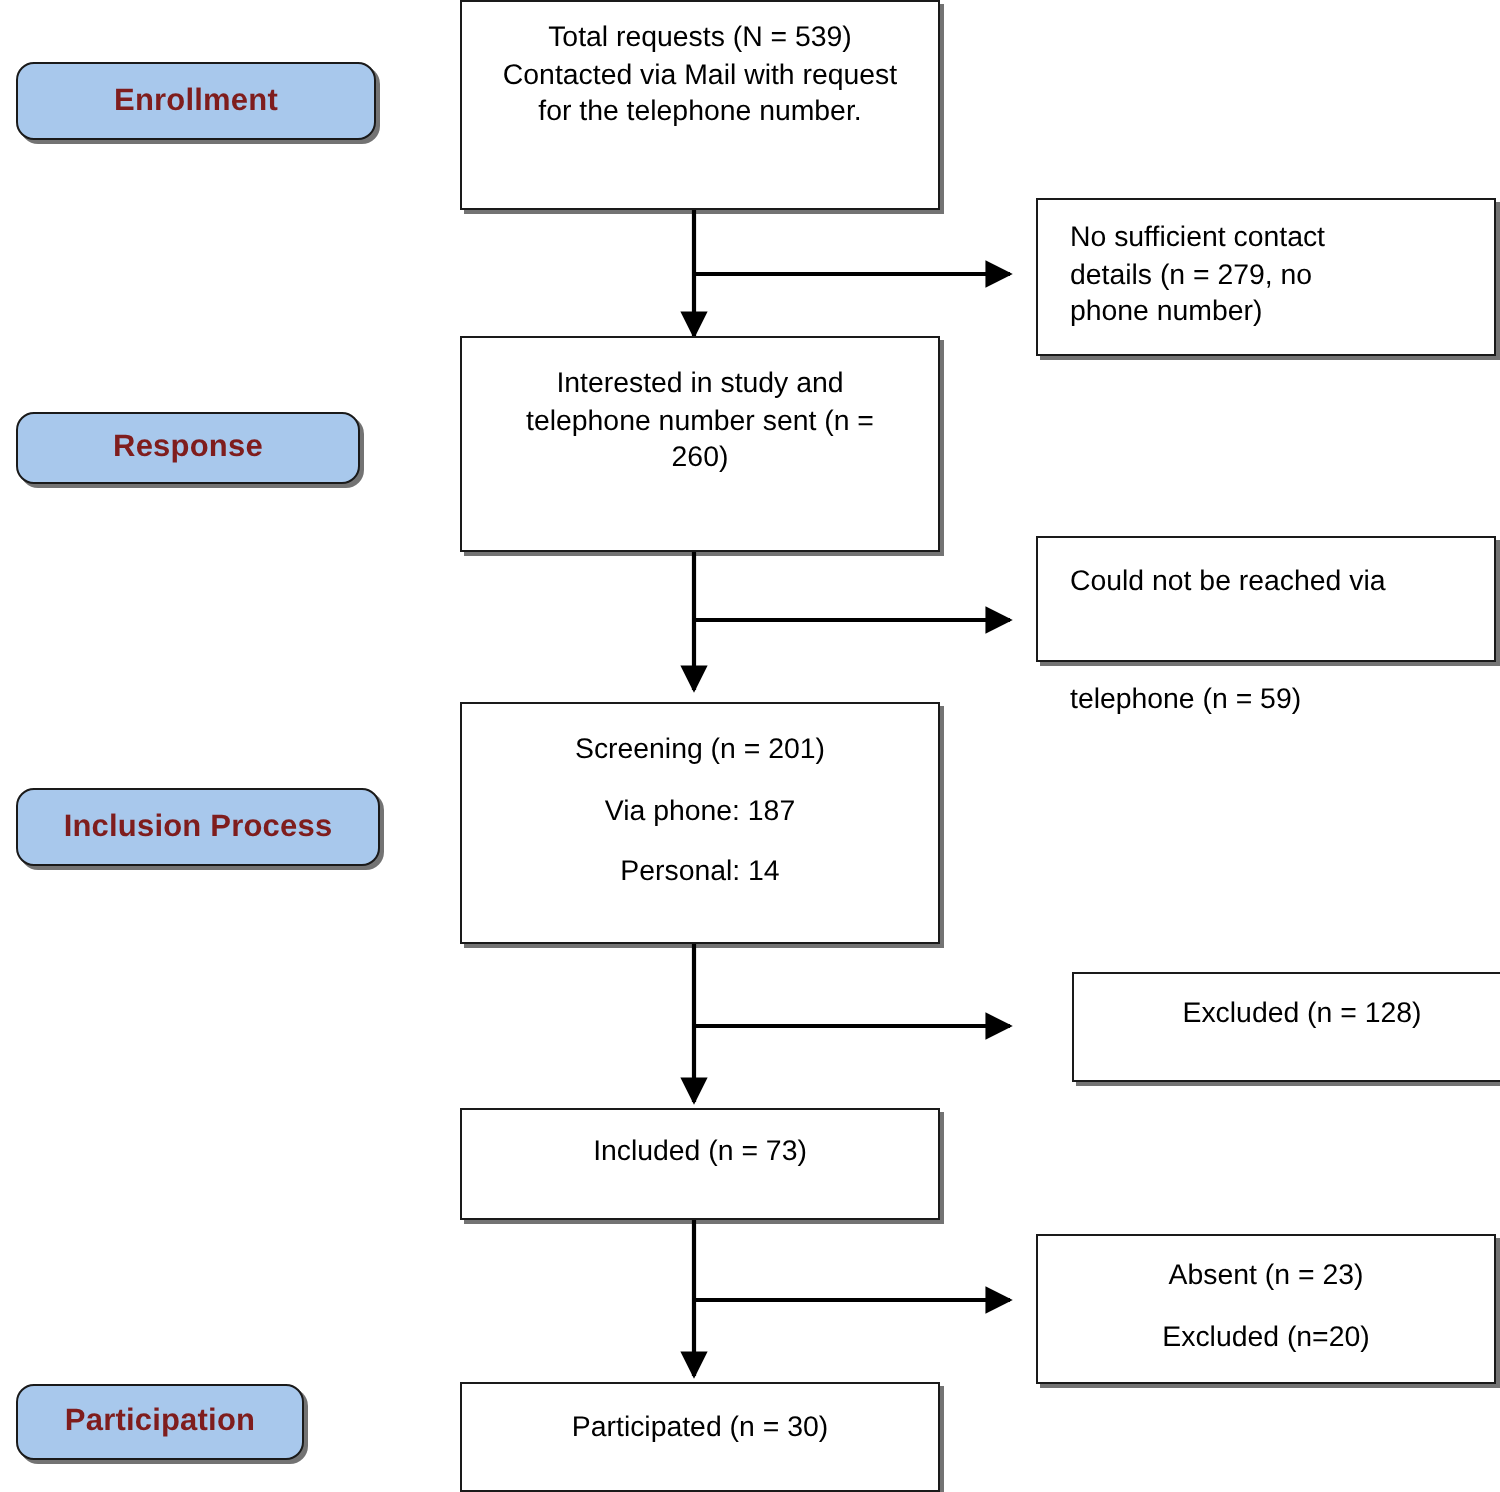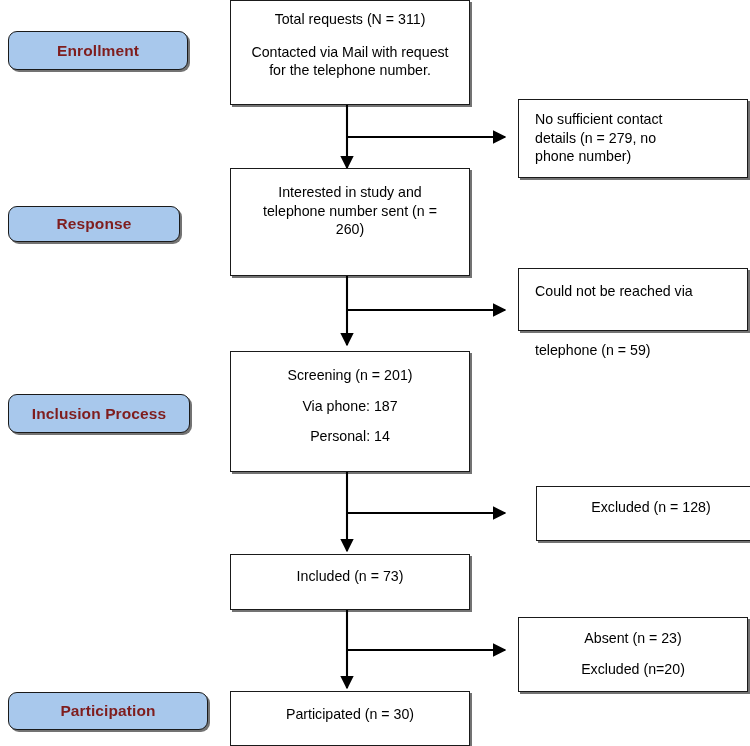--- a/index.html
+++ b/index.html
@@ -57,21 +57,20 @@
   .flow-box.left-align {
     align-items: flex-end;
     text-align: left;
     padding-left: 16px;
   }
   .flow-box .line {
     display: block;
     width: 100%;
   }
   .flow-box .line.gap {
-    margin-top: 14px;
   }
   .flow-box .line.gap-sm {
     margin-top: 12px;
   }
 
   
   #connectors {
     position: absolute;
     left: 0;
     top: 0;
@@ -114,26 +113,26 @@
   </div>
 
   <div class="stage-pill" style="left:8px; top:206px; width:172px; height:36px;">
     <span>Response</span>
   </div>
 
   <div class="stage-pill" style="left:8px; top:394px; width:182px; height:39px;">
     <span>Inclusion Process</span>
   </div>
 
-  <div class="stage-pill" style="left:8px; top:692px; width:200px; height:38px;">
+  <div class="stage-pill" style="left:8px; top:692px; width:144px; height:38px;">
     <span>Participation</span>
   </div>
 
   <div class="flow-box" style="left:230px; top:0px; width:240px; height:105px;">
-    <span class="line">Total requests (N = 311)</span>
+    <span class="line">Total requests (N = 539)</span>
     <span class="line gap">Contacted via Mail with request</span>
     <span class="line">for the telephone  number.</span>
   </div>
 
   <div class="flow-box" style="left:230px; top:168px; width:240px; height:108px; padding-top:14px;">
     <span class="line">Interested in study and</span>
     <span class="line">telephone number sent (n =</span>
     <span class="line">260)</span>
   </div>
 

